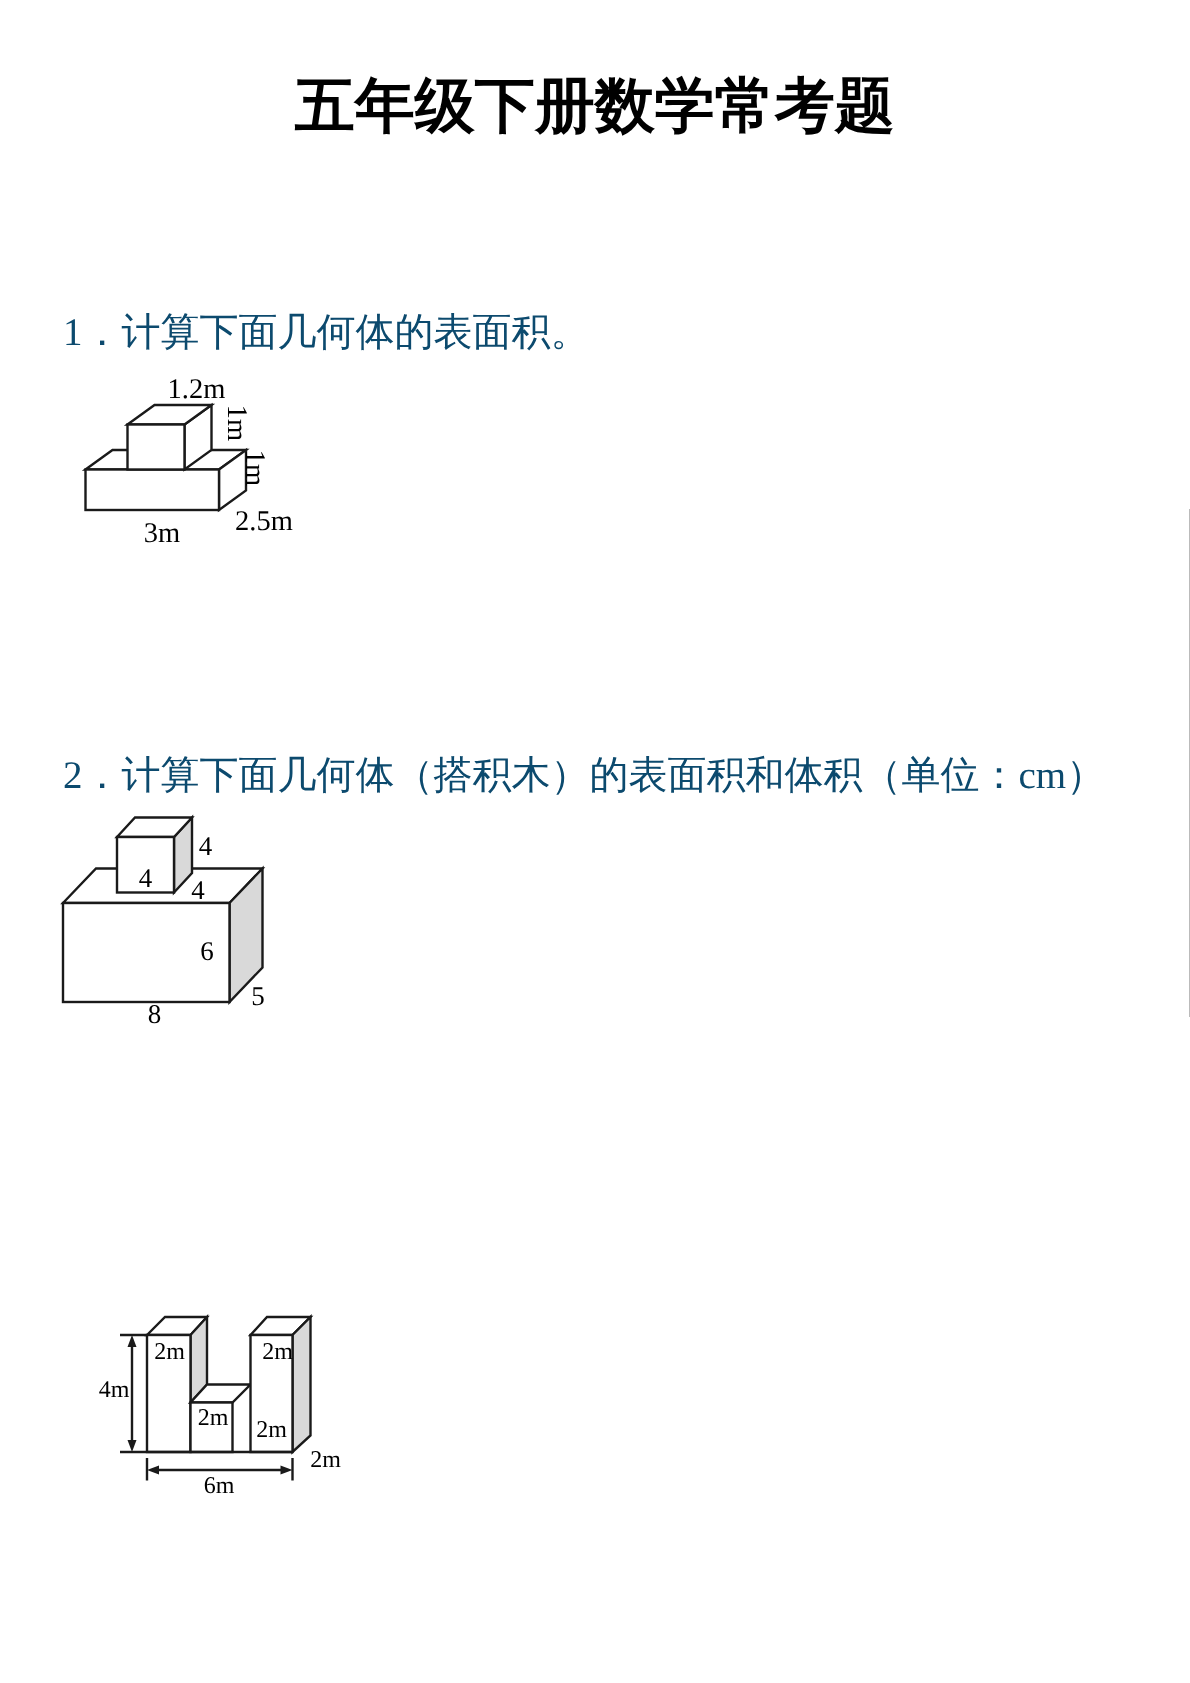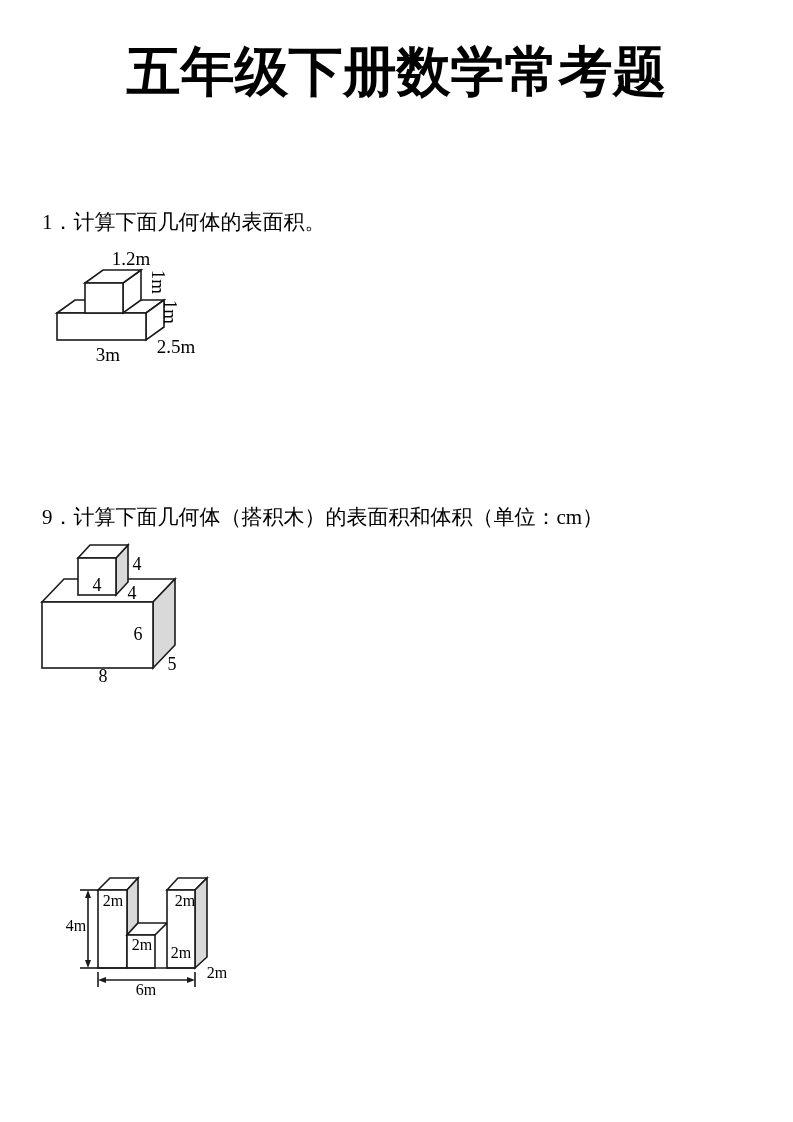--- a/index.html
+++ b/index.html
@@ -5,37 +5,37 @@
   html,body{margin:0;padding:0;background:#888;}
   #page{
     position:relative;width:793px;height:1122px;background:#ffffff;
     margin:0 auto;overflow:hidden;
     font-family:"Liberation Serif","DejaVu Serif",serif;color:#000;
   }
   .abs{position:absolute;}
   #title{
     left:0;top:40px;width:793px;text-align:center;
     font-family:"Liberation Sans","DejaVu Sans",sans-serif;
-    font-size:54px;line-height:62px;font-weight:900;color:#000;
+    font-size:40px;line-height:62px;font-weight:900;color:#000;
     letter-spacing:0px;white-space:nowrap;
   }
   #banner{
     left:150px;top:123px;width:487px;height:74px;
     border:1.5px solid #222;box-sizing:border-box;
     overflow:visible;white-space:nowrap;
   }
   #banner .stretch{
     display:inline-block;white-space:nowrap;
     font-family:"Liberation Sans","DejaVu Sans",sans-serif;
     font-size:55px;font-weight:900;line-height:71px;
     transform:scaleX(0.68);transform-origin:0 50%;
     padding-left:3px;
   }
   .qline{
-    left:42px;width:700px;font-size:21px;line-height:30px;color:#000000;
+    left:42px;width:700px;font-size:26px;line-height:30px;color:#0c4a6e;
     white-space:nowrap;
   }
   .figsvg{position:absolute;}
   .figsvg polygon,.figsvg rect,.figsvg line{
     stroke:#1a1a1a;stroke-width:1.6;fill:none;stroke-linejoin:miter;stroke-linecap:butt;
   }
   .figsvg .face{fill:#ffffff;}
   .figsvg .shade{fill:#d9d9d9;}
   .figsvg .arrowhead{fill:#1a1a1a;stroke:none;}
   .figsvg text{
@@ -63,21 +63,21 @@
     <polygon class="face" points="85,283 103,270 141,270 123,283"></polygon>
     <rect class="face" x="85" y="283" width="38" height="30"></rect>
 
     <text class="f19" text-anchor="middle" x="131" y="265">1.2m</text>
     <text class="f19" text-anchor="middle" x="152" y="282" transform="rotate(90 152 282)">1m</text>
     <text class="f19" text-anchor="middle" x="164" y="312" transform="rotate(90 164 312)">1m</text>
     <text class="f19" text-anchor="middle" x="176" y="353">2.5m</text>
     <text class="f19" text-anchor="middle" x="108" y="361">3m</text>
   </svg>
 
-  <div class="abs qline" style="top:502px;">9．计算下面几何体（搭积木）的表面积和体积（单位：cm）</div>
+  <div class="abs qline" style="top:502px;">2．计算下面几何体（搭积木）的表面积和体积（单位：cm）</div>
 
   <svg class="figsvg" style="left:30px;top:540px;width:200px;height:150px;" viewBox="30 540 200 150">
 
     <polygon class="face" points="42,602 64,579 175,579 153,602"></polygon>
     <polygon class="shade" points="153,602 175,579 175,645 153,668"></polygon>
     <rect class="face" x="42" y="602" width="111" height="66"></rect>
 
     <polygon class="shade" points="116,558 128,545 128,582 116,595"></polygon>
     <polygon class="face" points="78,558 90,545 128,545 116,558"></polygon>
     <rect class="face" x="78" y="558" width="38" height="37"></rect>

